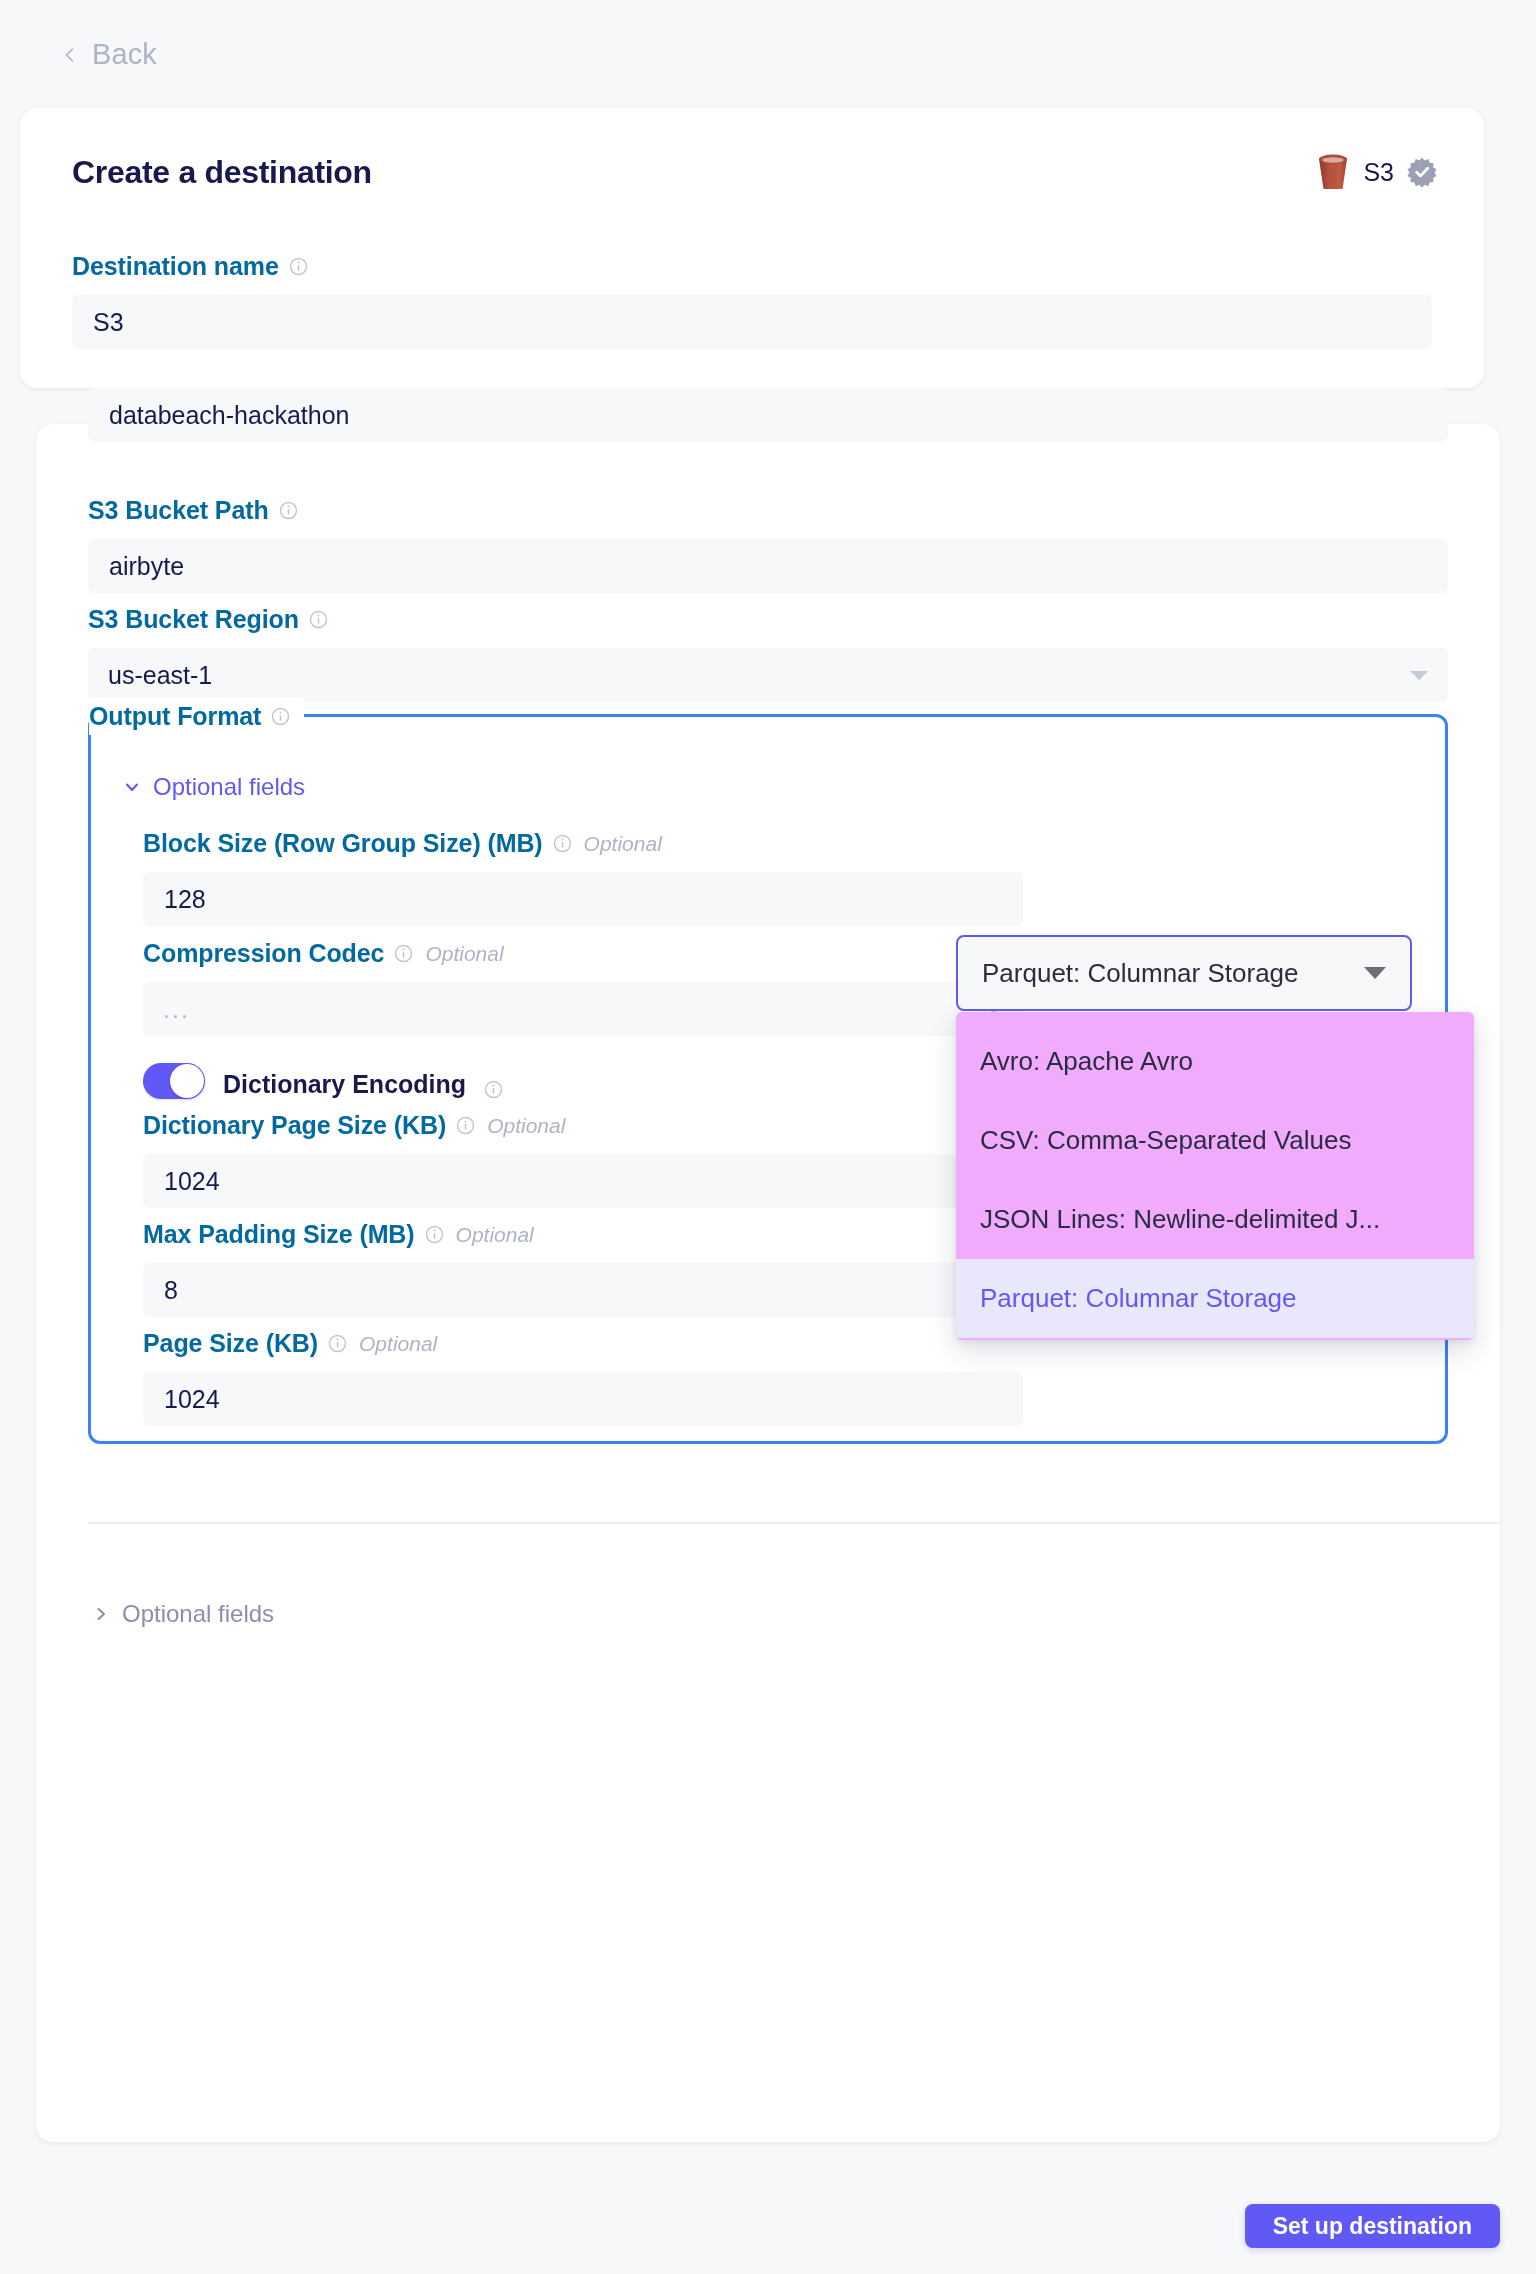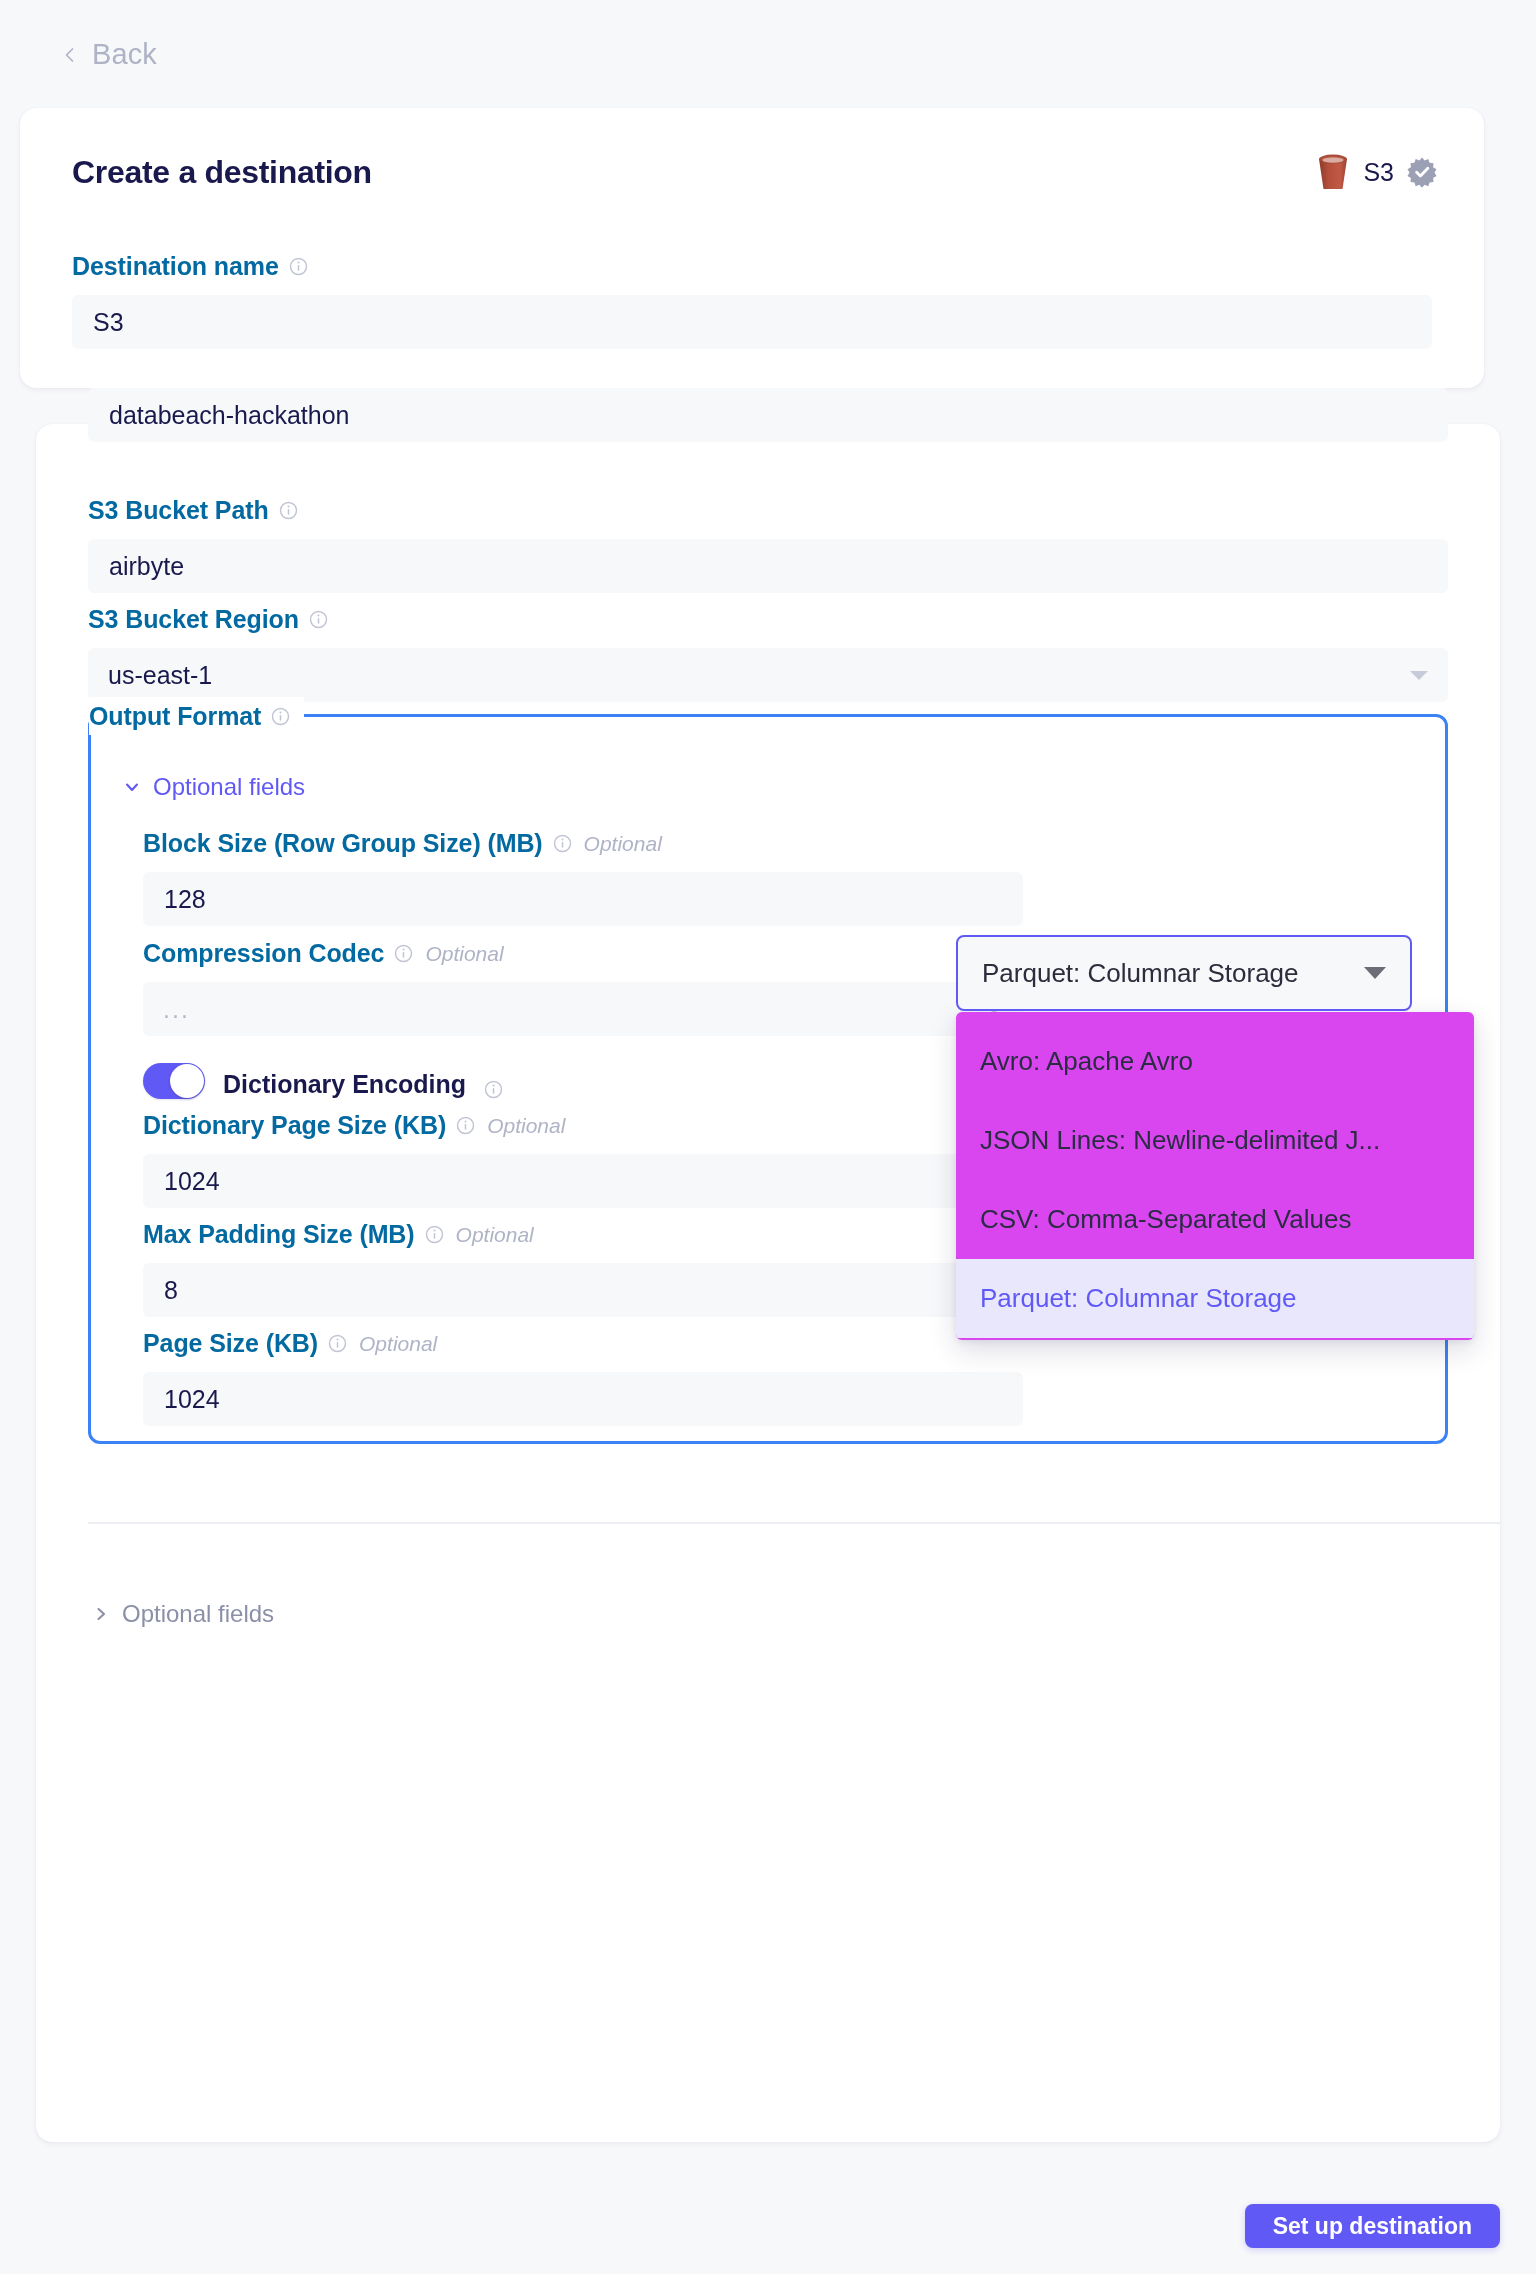--- a/index.html
+++ b/index.html
@@ -222,21 +222,21 @@
     border-left: 11px solid transparent;
     border-right: 11px solid transparent;
     border-top: 12px solid #6d6d78;
   }
 
   .combo-menu {
     position: absolute;
     left: 956px;
     top: 1012px;
     width: 518px;
-    background: #d946ef;
+    background: #f0abfc;
     border-radius: 6px;
     box-shadow: 0 10px 28px rgba(26,25,77,0.15), 0 2px 6px rgba(26,25,77,0.08);
     padding: 10px 0 2px 0;
     z-index: 29;
     overflow: hidden;
   }
   .combo-option {
     height: 79px;
     display: flex;
     align-items: center;
@@ -483,24 +483,24 @@
   <div class="combo">
     <span class="combo-value">Parquet: Columnar Storage</span>
     <span class="combo-caret"></span>
   </div>
 
   <div class="combo-menu">
     <div class="combo-option">
       <span>Avro: Apache Avro</span>
     </div>
     <div class="combo-option">
+      <span>CSV: Comma-Separated Values</span>
+    </div>
+    <div class="combo-option">
       <span>JSON Lines: Newline-delimited J...</span>
-    </div>
-    <div class="combo-option">
-      <span>CSV: Comma-Separated Values</span>
     </div>
     <div class="combo-option selected">
       <span>Parquet: Columnar Storage</span>
     </div>
   </div>
 
   <button class="submit-btn">Set up destination</button>
 
 </div>
 

